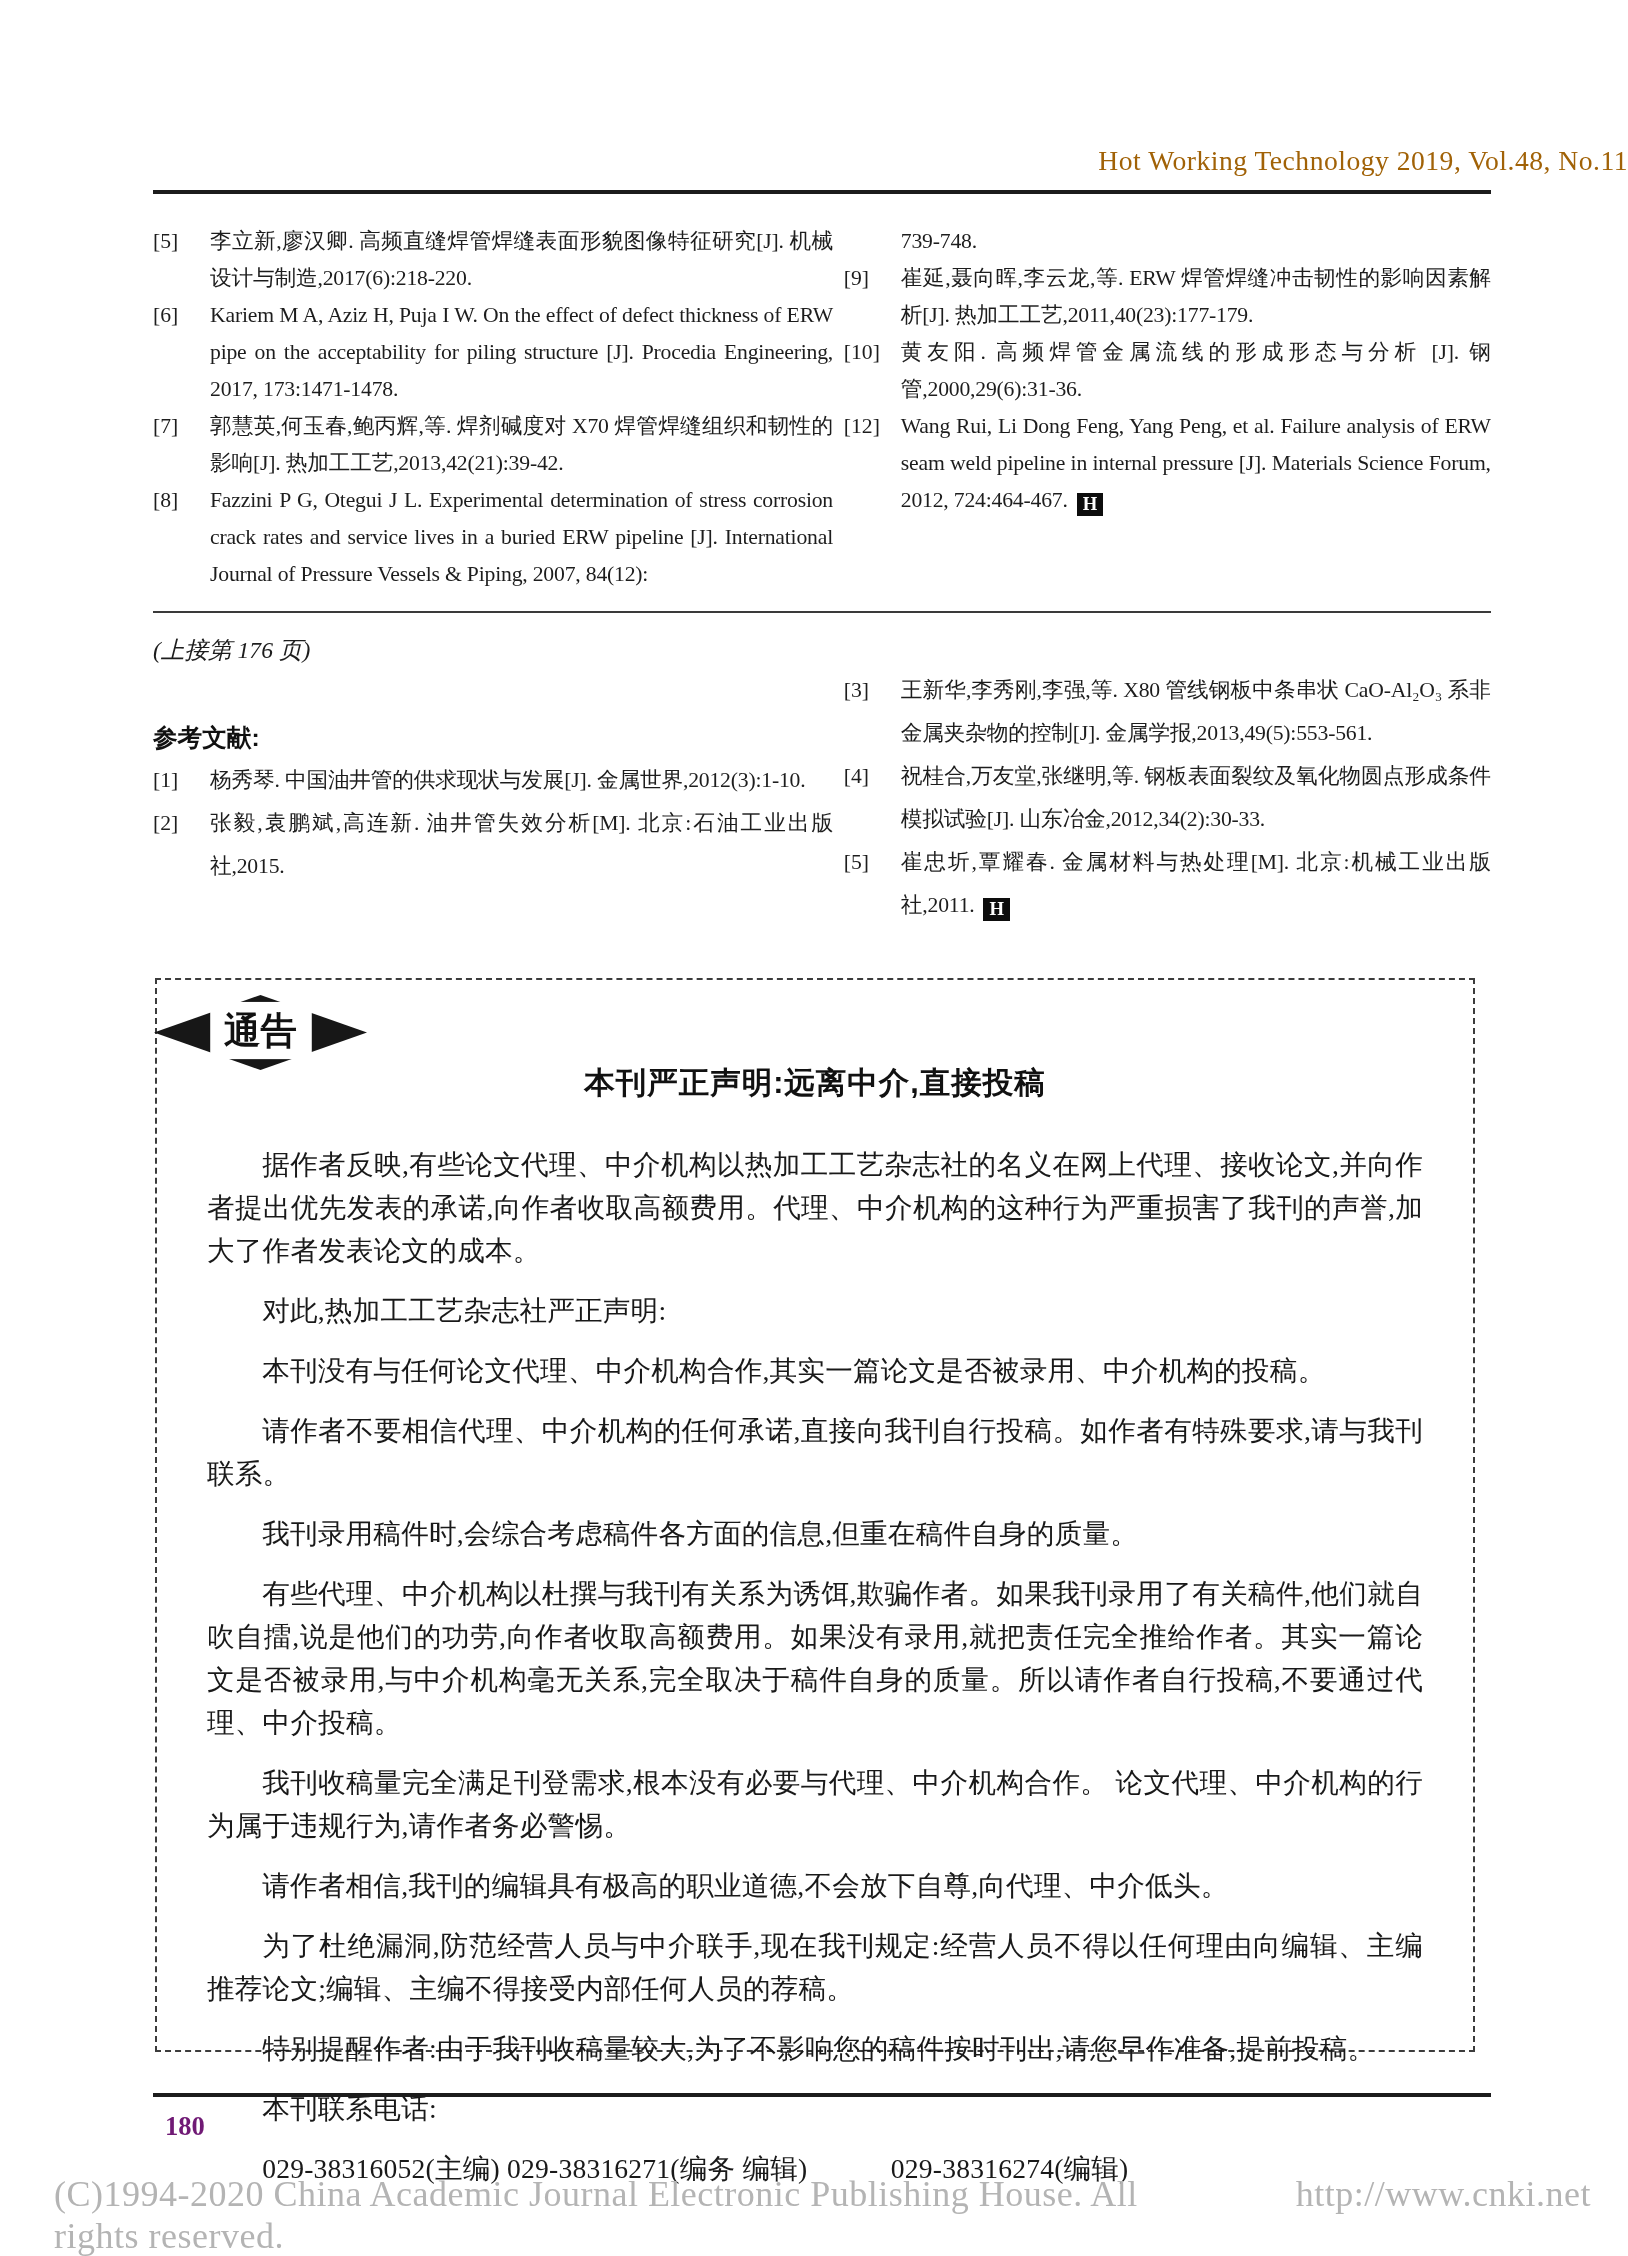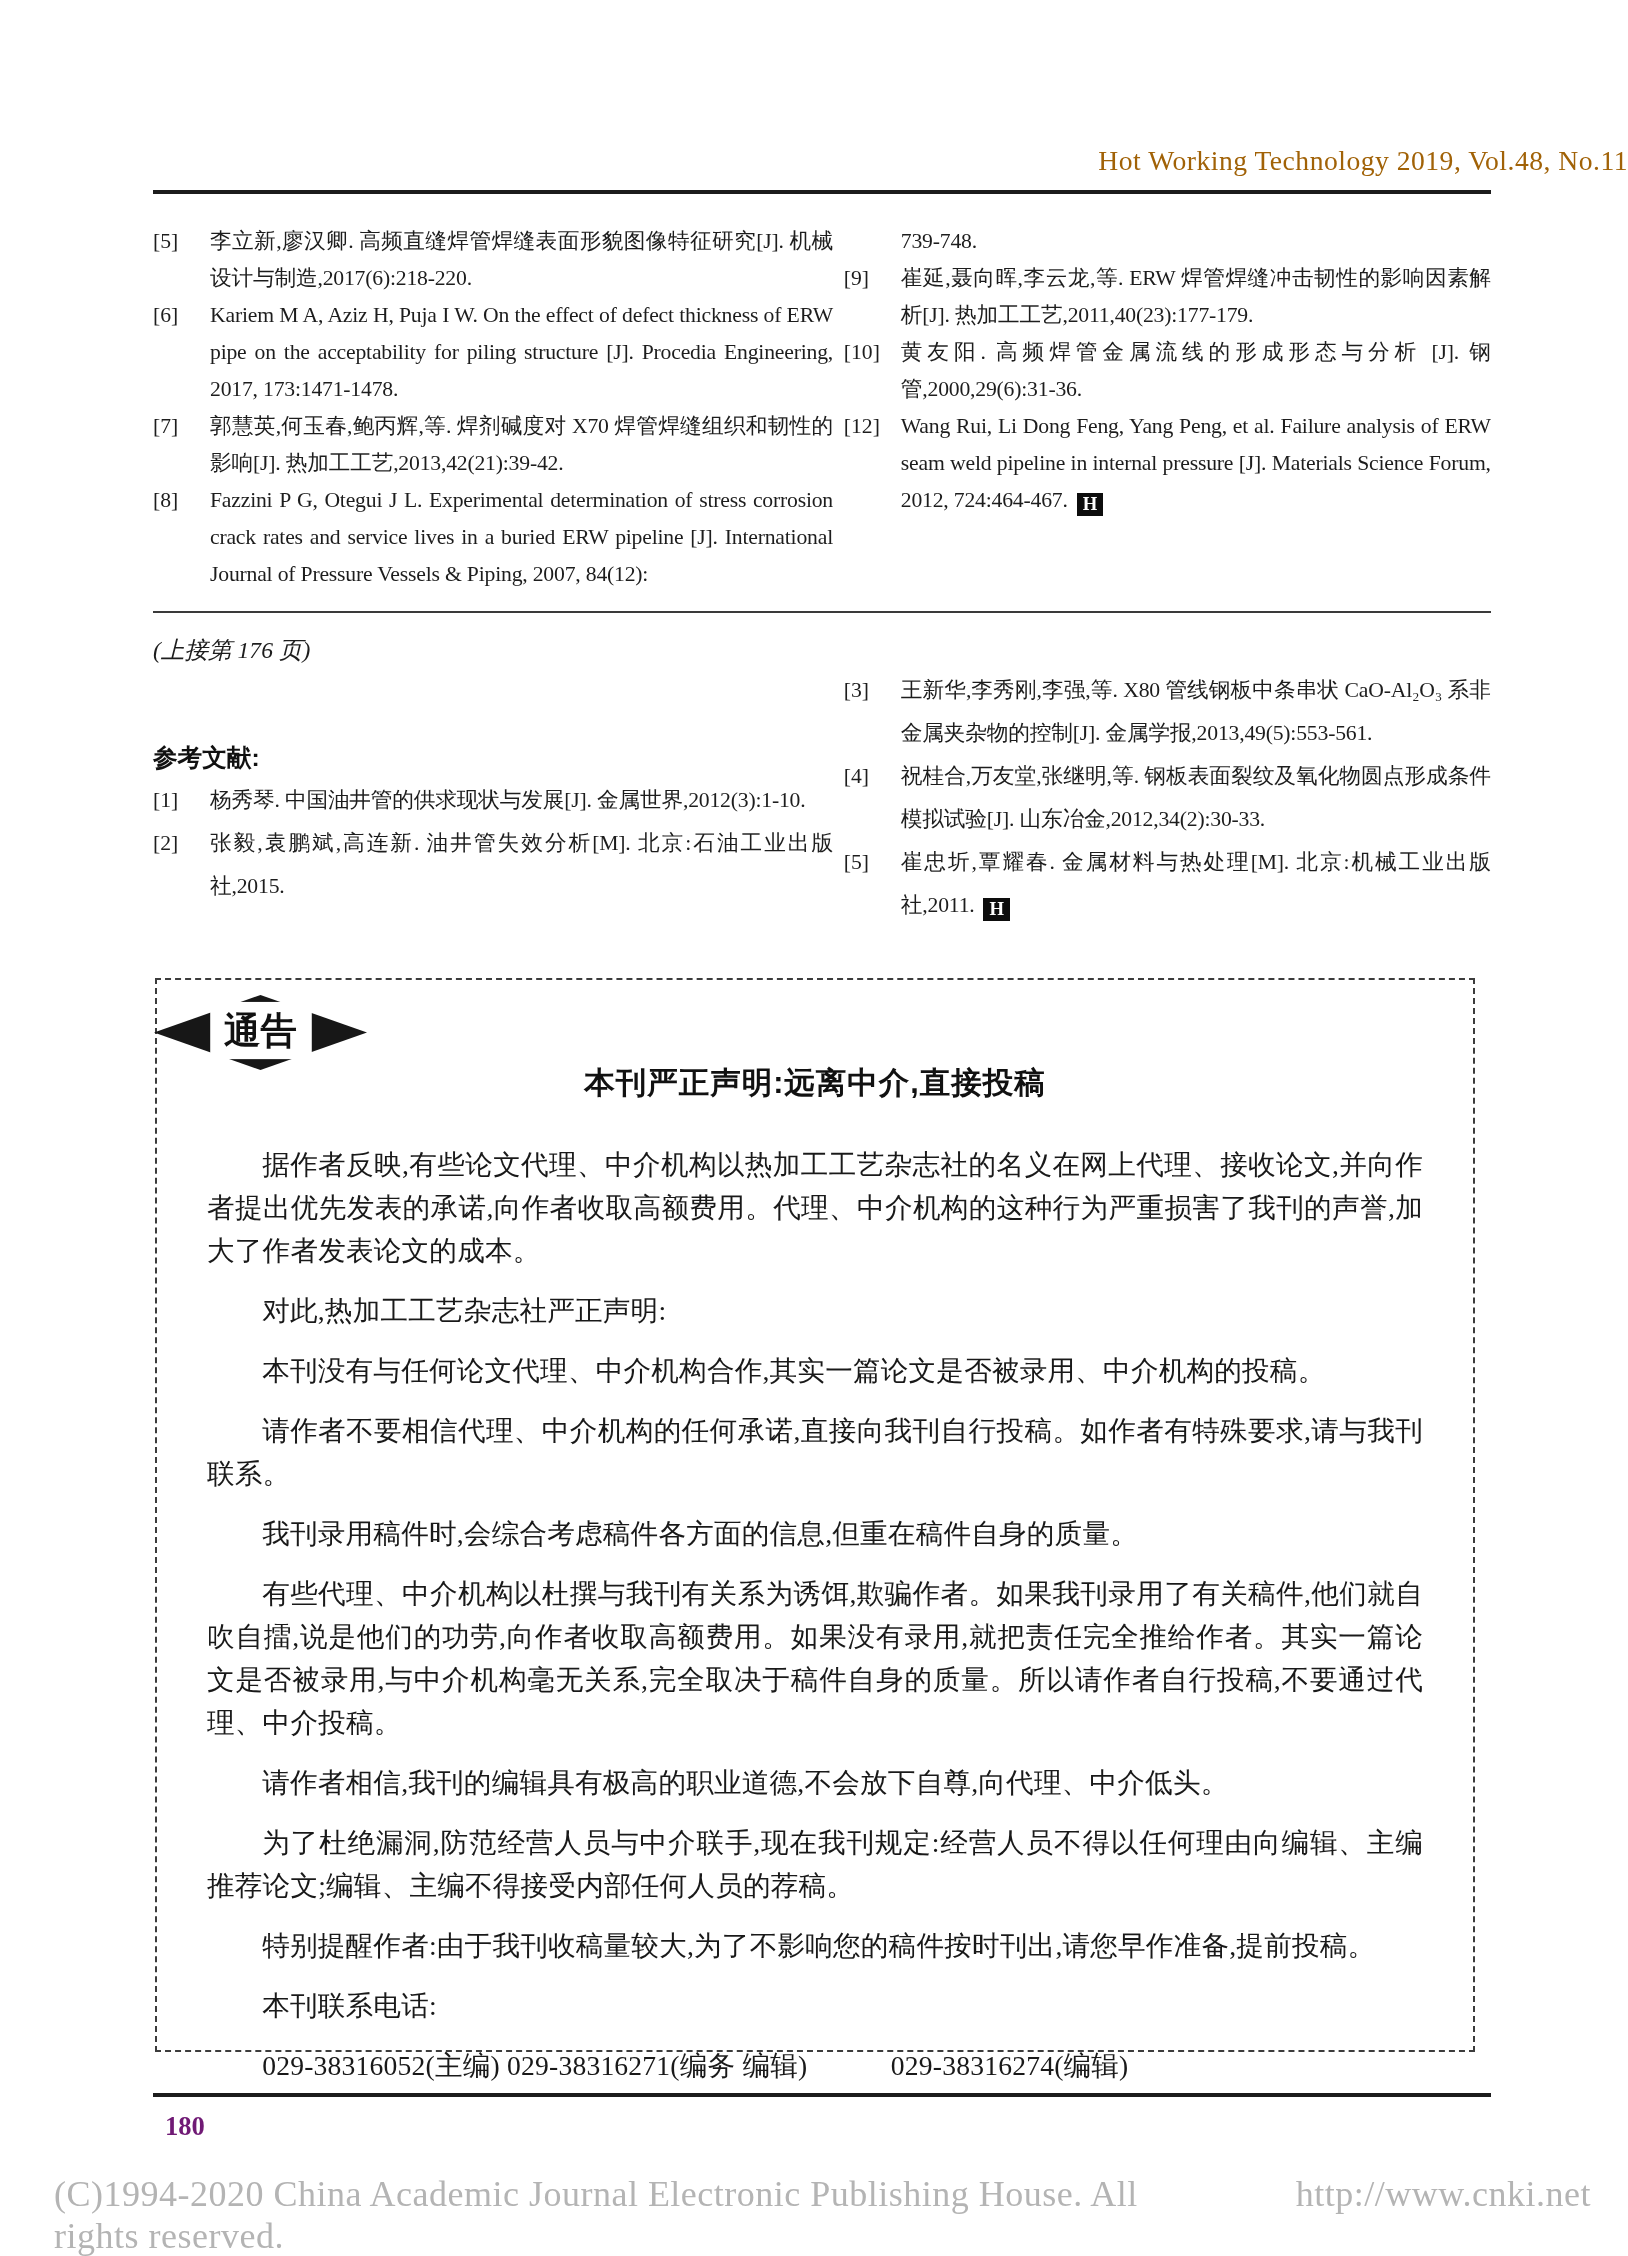--- a/index.html
+++ b/index.html
@@ -24,21 +24,21 @@
   .col-left{width:680px;}
   .col-right{width:647px;}
   .refs-top .ref-item{font-size:21.7px;line-height:37px;}
   .refs-continued .ref-item{font-size:21.7px;line-height:43px;}
   .ref-item{display:flex;}
   .ref-num{width:57px;flex:none;}
   .ref-text{flex:1;text-align:justify;letter-spacing:-0.2px;}
   .col-right.pad-top{padding-top:40px;}
   .continued-note{margin:0;font-size:23.6px;line-height:43px;font-style:italic;}
   .refs-heading{
-    margin:64px 0 0 0;font-size:24.6px;line-height:43px;
+    margin:44px 0 0 0;font-size:24.6px;line-height:43px;
     font-family:Liberation Sans, sans-serif;font-weight:bold;color:#111;
   }
   .end-mark{
     display:inline-flex;align-items:center;justify-content:center;
     width:26.6px;height:23.6px;background:#0d0d0d;margin-left:8.9px;vertical-align:-3px;
   }
   .end-mark-letter{
     color:#ffffff;font-family:"Liberation Serif","DejaVu Serif",serif;
     font-weight:bold;font-size:18.7px;line-height:1;
   }
@@ -179,20 +179,21 @@
         <p>对此,热加工工艺杂志社严正声明:</p>
 
         <p>本刊没有与任何论文代理、中介机构合作,其实一篇论文是否被录用、中介机构的投稿。</p>
 
         <p>请作者不要相信代理、中介机构的任何承诺,直接向我刊自行投稿。如作者有特殊要求,请与我刊联系。</p>
 
         <p>我刊录用稿件时,会综合考虑稿件各方面的信息,但重在稿件自身的质量。</p>
 
         <p>有些代理、中介机构以杜撰与我刊有关系为诱饵,欺骗作者。如果我刊录用了有关稿件,他们就自吹自擂,说是他们的功劳,向作者收取高额费用。如果没有录用,就把责任完全推给作者。其实一篇论文是否被录用,与中介机构毫无关系,完全取决于稿件自身的质量。所以请作者自行投稿,不要通过代理、中介投稿。</p>
 
+        <p>我刊收稿量完全满足刊登需求,根本没有必要与代理、中介机构合作。 论文代理、中介机构的行为属于违规行为,请作者务必警惕。</p>
 
         <p>请作者相信,我刊的编辑具有极高的职业道德,不会放下自尊,向代理、中介低头。</p>
 
         <p>为了杜绝漏洞,防范经营人员与中介联手,现在我刊规定:经营人员不得以任何理由向编辑、主编推荐论文;编辑、主编不得接受内部任何人员的荐稿。</p>
 
         <p>特别提醒作者:由于我刊收稿量较大,为了不影响您的稿件按时刊出,请您早作准备,提前投稿。</p>
 
 
         <p>本刊联系电话:</p>
 

